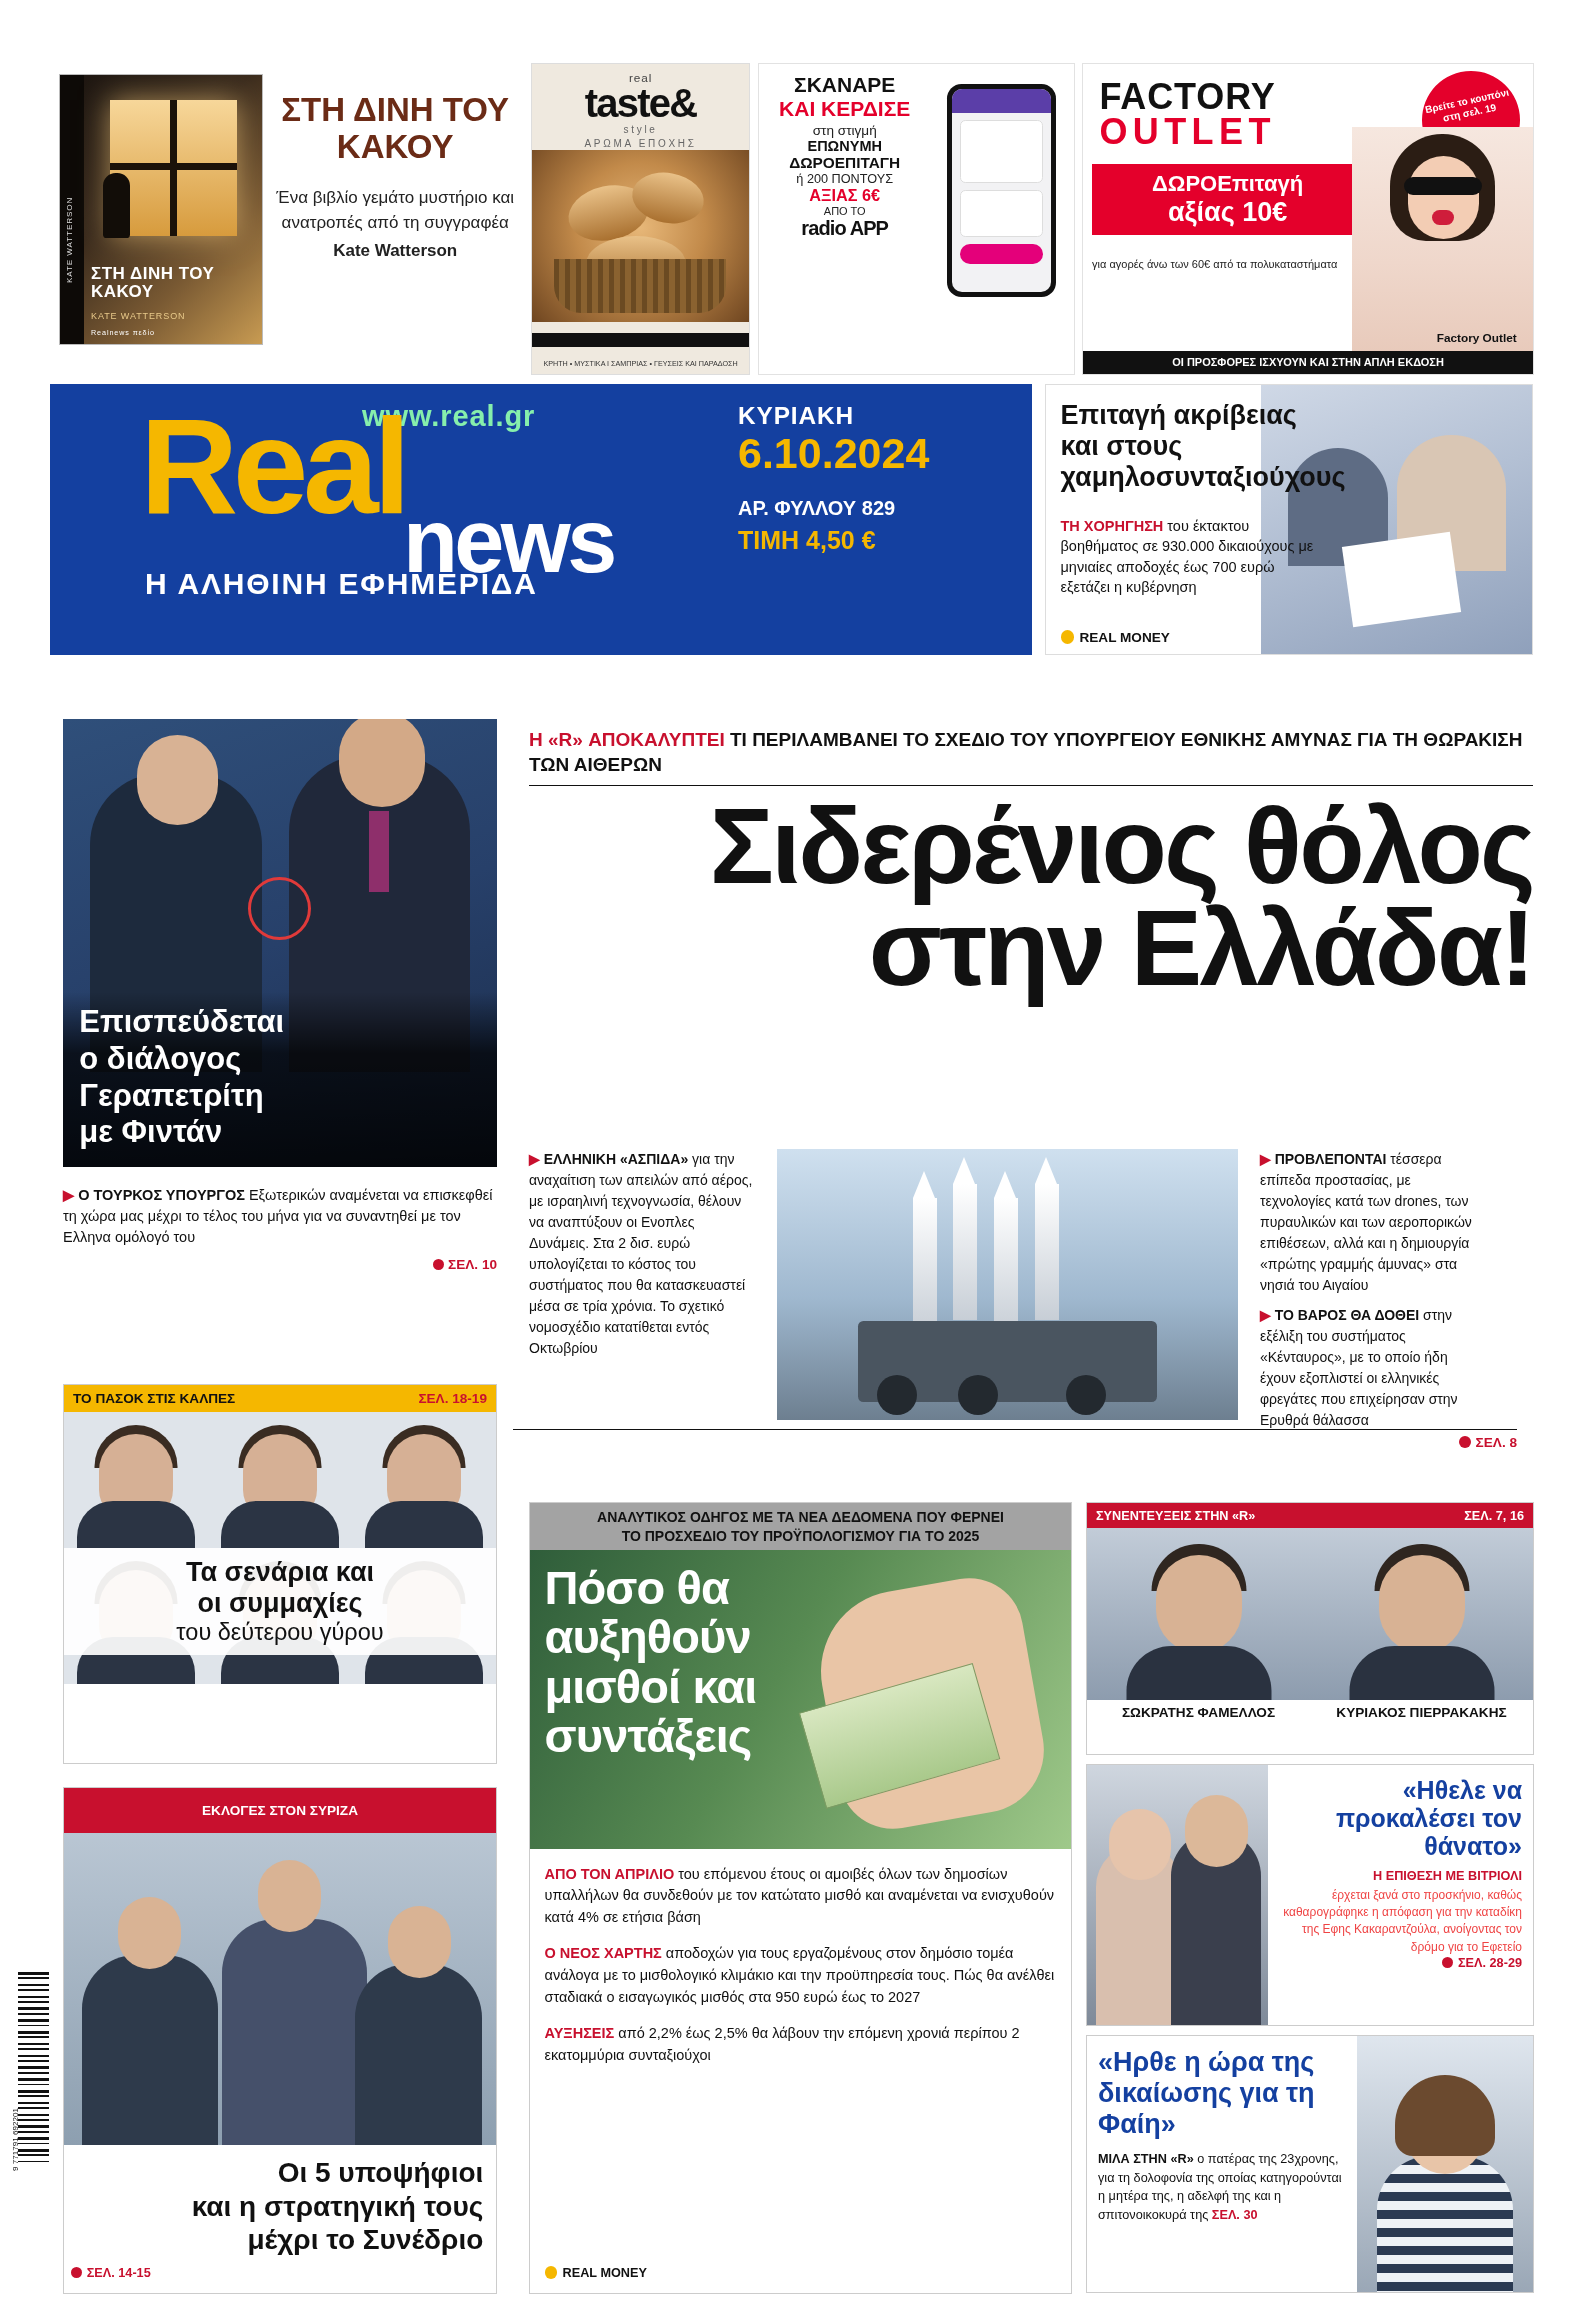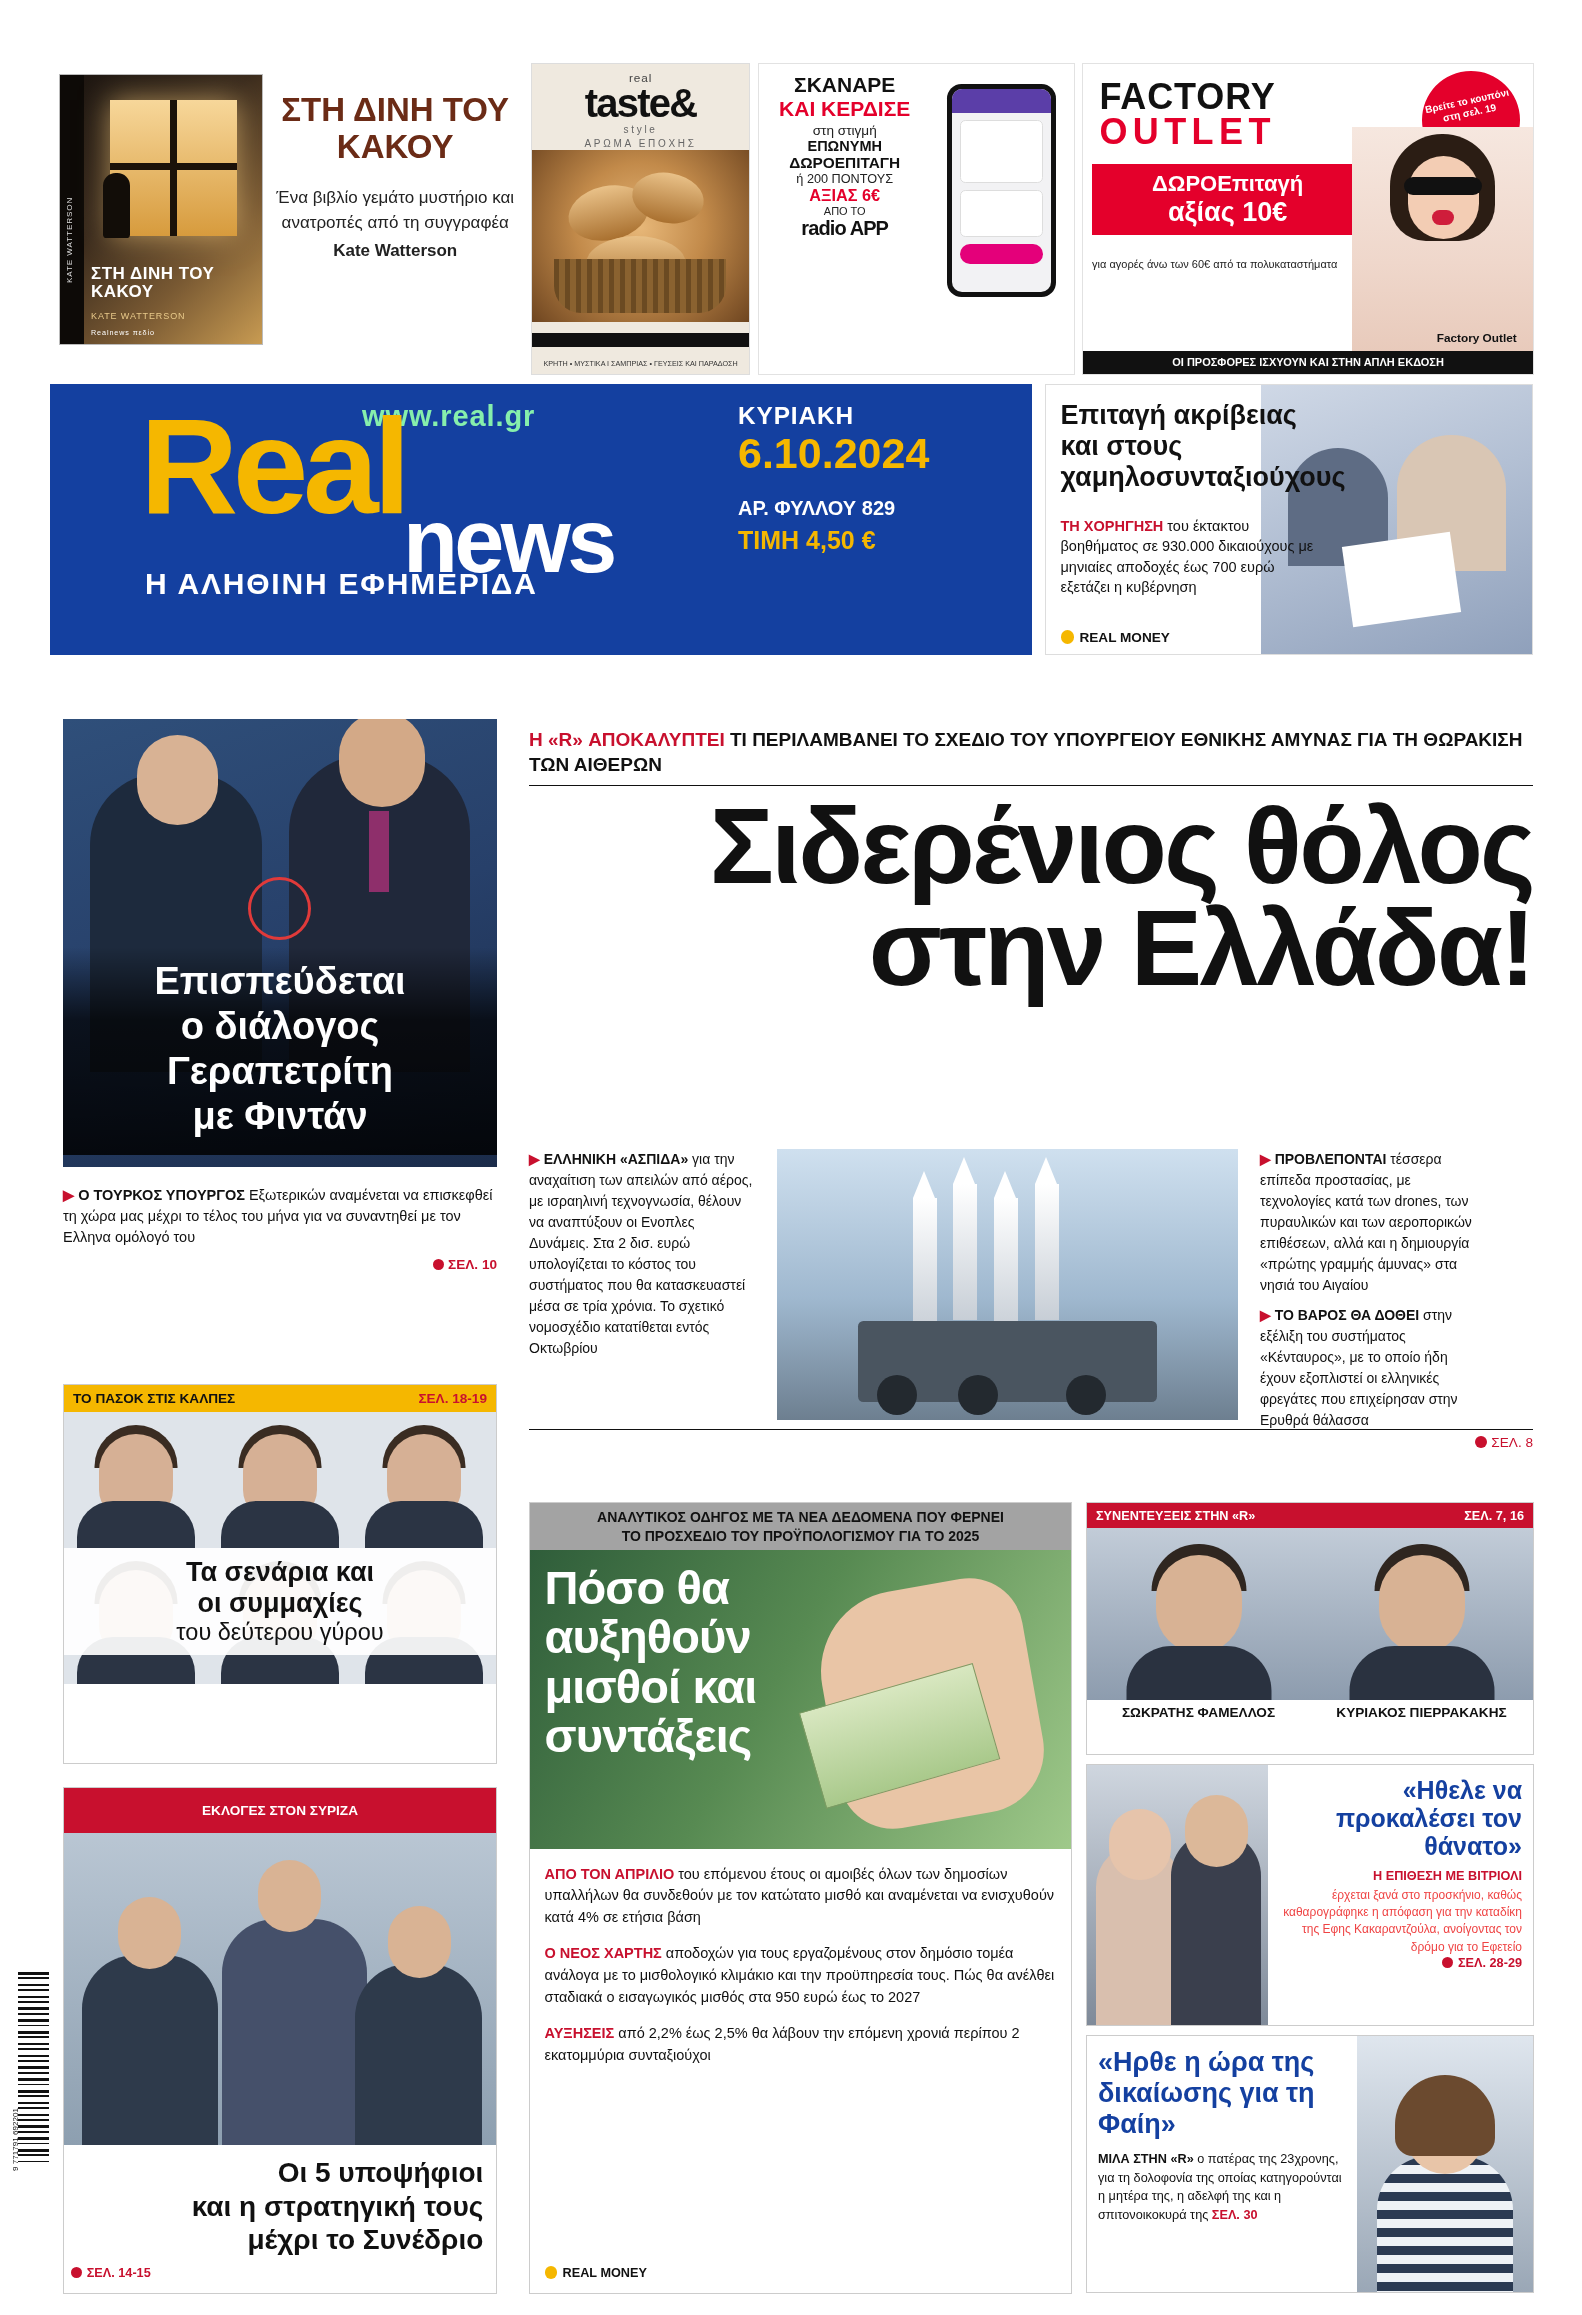--- a/index.html
+++ b/index.html
@@ -132,43 +132,43 @@
 
   
   .leftphoto { position:absolute; left:63px; top:719px; width:434px; height:448px; overflow:hidden; }
   .leftphoto .bg { position:absolute; inset:0; background:linear-gradient(160deg,#2f4f7a 0%, #27406a 50%, #1b2c4a 100%); }
   .leftphoto .man1 { position:absolute; left:27px; top:54px; width:172px; height:299px; background:#1d2a3d; border-radius:72px 72px 0 0;}
   .leftphoto .man1 .head { position:absolute; left:47px; top:-38px; width:81px; height:90px; background:#d8b294; border-radius:41px;}
   .leftphoto .man2 { position:absolute; right:27px; top:36px; width:181px; height:317px; background:#20283a; border-radius:77px 77px 0 0;}
   .leftphoto .man2 .head { position:absolute; left:50px; top:-43px; width:86px; height:95px; background:#d3a987; border-radius:43px;}
   .leftphoto .man2 .tie { position:absolute; left:80px; top:56px; width:20px; height:81px; background:#8e2f6b;}
   .leftphoto .seal { position:absolute; left:185px; top:158px; width:63px; height:63px; border:3.6px solid #e03a3a; border-radius:50%; }
-  .leftphoto .cap { position:absolute; left:0; bottom:12px; width:100%; padding:12.7px 16.3px 16.3px 16.3px;
+  .leftphoto .cap { position:absolute; left:0; bottom:0; width:100%; padding:12.7px 16.3px 16.3px 16.3px;
      background:linear-gradient(180deg,rgba(0,0,0,0) 0%, rgba(0,0,0,.72) 35%, rgba(0,0,0,.85) 100%);
-     color:#fff; font-size:38px; font-weight:bold; line-height:1.18;text-align:center; }
+     color:#fff; font-size:31px; font-weight:bold; line-height:1.18; }
   .leftcap { position:absolute; left:63px; top:1185px; width:434px; font-size:14.5px; line-height:1.45; color:#111; }
   .leftcap .ar { color:#c8102e; font-weight:bold; }
   .leftcap b { font-weight:bold; }
   .leftcap .sel { margin-top:7.2px; text-align:right; font-size:13.6px; font-weight:bold; color:#c8102e; }
 
   
   .subcols { position:absolute; left:529px; top:1149px; width:1004px; display:flex; gap:22px; }
   .subcol { width:226px; font-size:14px; line-height:1.5; color:#111; }
   .subcol .lead { font-weight:bold; }
   .subcol .tri { color:#c8102e; font-weight:bold; }
   .missile { width:461px; height:271px; background:linear-gradient(180deg,#cfe0ef 0%, #9fb8cf 55%, #6d7f90 100%); position:relative; overflow:hidden;}
   .missile .m { position:absolute; bottom:86px; width:23.5px; height:136px; background:linear-gradient(180deg,#fff,#c7ced6); }
   .missile .m::before { content:""; position:absolute; left:0; top:-27px; border-left:11.8px solid transparent; border-right:11.8px solid transparent; border-bottom:27px solid #fff; }
   .missile .m1 { left:136px; } .missile .m2 { left:176px; bottom:100px;} .missile .m3 { left:217px; } .missile .m4 { left:258px; bottom:100px;}
   .missile .base { position:absolute; left:81px; bottom:18px; width:299px; height:81px; background:#4a5560; border-radius:5.4px; }
   .missile .wheel { position:absolute; bottom:5.4px; width:40px; height:40px; background:#23292f; border-radius:50%;}
   .missile .w1 { left:100px;} .missile .w2 { left:181px;} .missile .w3 { left:289px;}
 
-  .sel8 { position:absolute; left:529px; top:1429px; width:1004px; border-top:1.8px solid #111; padding-top:5.4px; text-align:right;
-     font-size:13.6px; font-weight:normal; color:#c8102e; }
+  .sel8 { position:absolute; left:513px; top:1429px; width:1004px; border-top:1.8px solid #111; padding-top:5.4px; text-align:right;
+     font-size:13.6px; font-weight:bold; color:#c8102e; }
   .sel8 .dot { display:inline-block; width:11.8px; height:11.8px; border-radius:50%; background:#c8102e; margin-right:4.5px; vertical-align:-0.9px; }
 
   
   .pasok { position:absolute; left:63px; top:1384px; width:434px; height:380px; border:0.9px solid #ccc; overflow:hidden; background:#fff;}
   .pasok .bar { height:27px; background:#f5b700; color:#111; font-size:13.6px; font-weight:bold; display:flex; align-items:center; justify-content:space-between; padding:0 9px;}
   .pasok .bar .sel { color:#c8102e; }
   .pasok .grid { display:grid; grid-template-columns:1fr 1fr 1fr; }
   .pasok .cell { height:136px; position:relative; overflow:hidden; background:#dfe4ea; }
   .pasok .cell .head { position:absolute; left:50%; top:22px; transform:translateX(-50%); width:74px; height:86px; background:#d6b095; border-radius:38px 38px 31px 31px;}
   .pasok .cell .hair { position:absolute; left:50%; top:12.7px; transform:translateX(-50%); width:83px; height:43px; background:#3a2c22; border-radius:42px 42px 0 0;}

